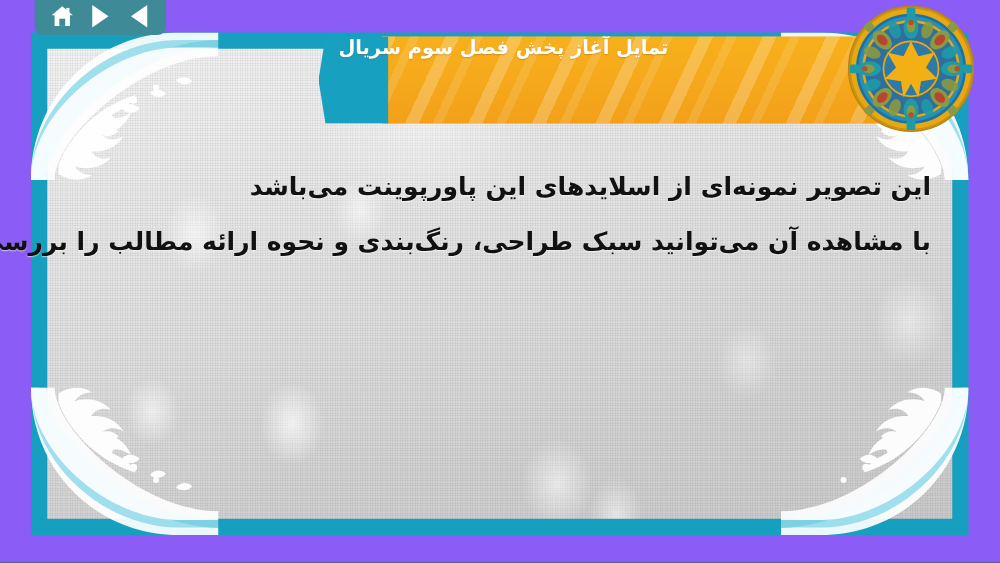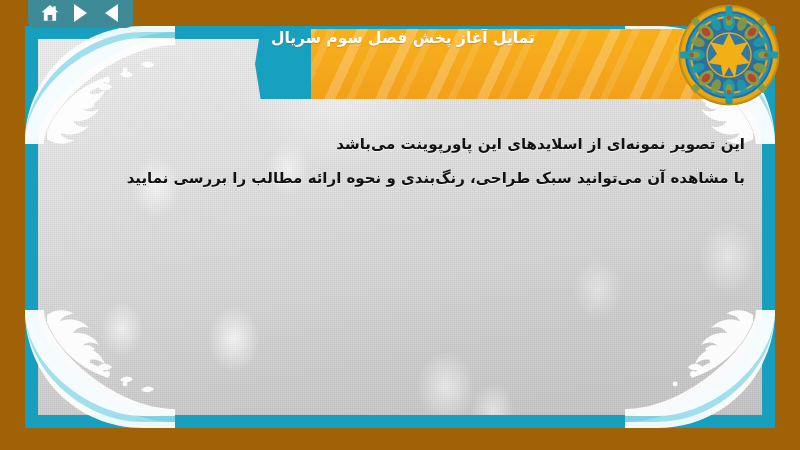--- a/index.html
+++ b/index.html
@@ -4,21 +4,21 @@
 <style>
   html,body{margin:0;padding:0;}
   body{
     width:800px;height:450px;overflow:hidden;
     background:#3c3c3c;
     font-family:"DejaVu Sans","Liberation Sans",sans-serif;
     position:relative;
   }
   #slide{
     position:absolute;inset:0;width:800px;height:450px;overflow:hidden;
-    background:#a16207;
+    background:#8b5cf6;
   }
 
   
   .navbar{
     position:absolute;left:28px;top:-14px;width:105px;height:42px;
     background:#3f8a97;border-radius:7px;
     display:flex;align-items:flex-end;justify-content:space-around;
     padding:0 6px 4px 6px;box-sizing:border-box;z-index:40;
   }
   .nav-btn{width:26px;height:22px;display:flex;align-items:center;justify-content:center;cursor:pointer;}
@@ -91,21 +91,21 @@
   .banner-text .tline{margin:0;}
   .banner-text .tline.l1{margin-top:-4px;}
 
   
   .medallion{position:absolute;left:678px;top:4px;width:102px;height:102px;z-index:30;}
 
   
   .body-text{
     position:absolute;left:55px;top:130px;width:690px;z-index:15;
     direction:rtl;text-align:right;color:#111111;
-    font-size:15px;line-height:1.95;font-weight:700;
+    font-size:20px;line-height:1.95;font-weight:700;
     text-shadow:0 1px 1px rgba(255,255,255,.6);
   }
   .body-text p{margin:0 0 5px 0;white-space:nowrap;}
 </style>
 </head>
 <body>
 
 <div id="slide">
 
   <div class="navbar">

